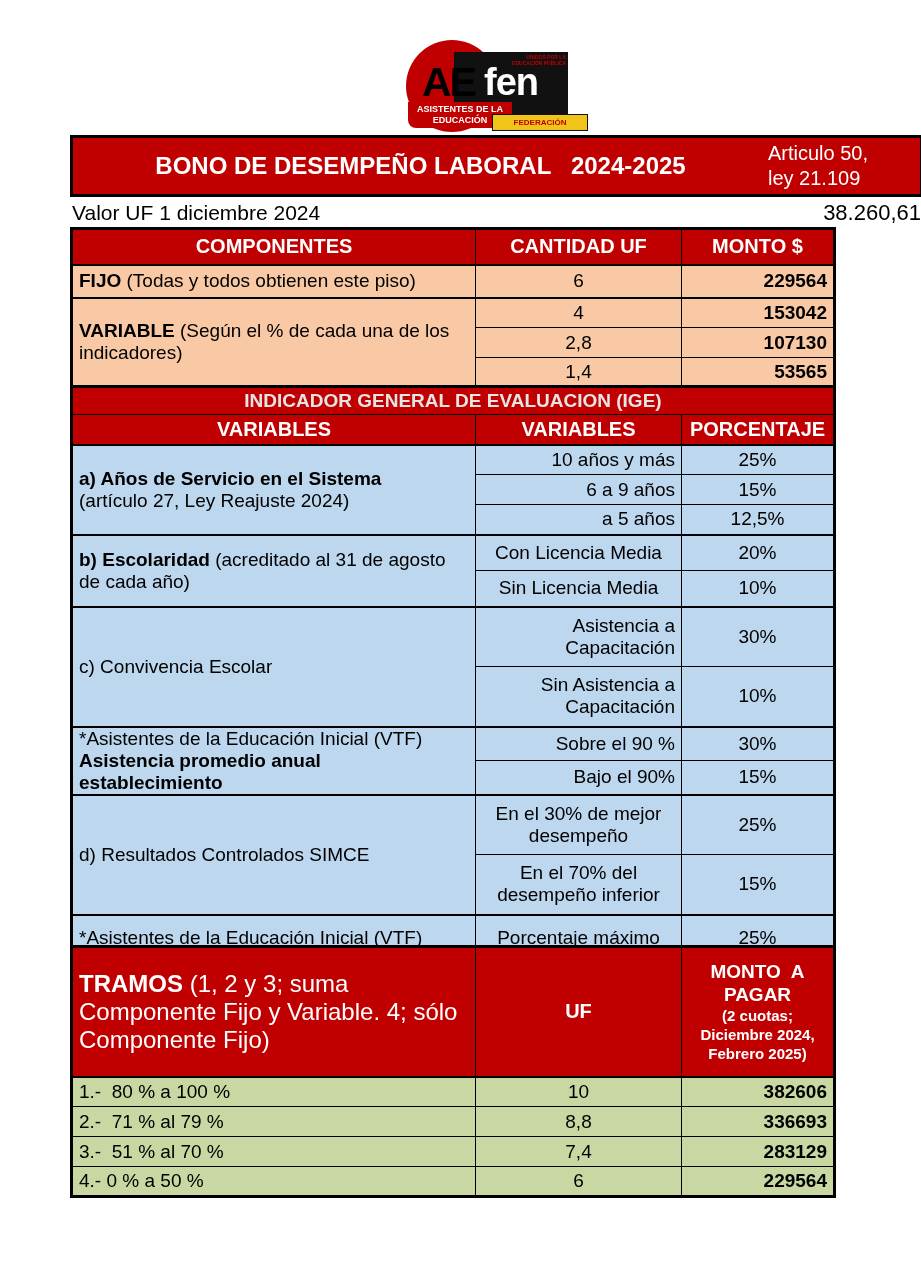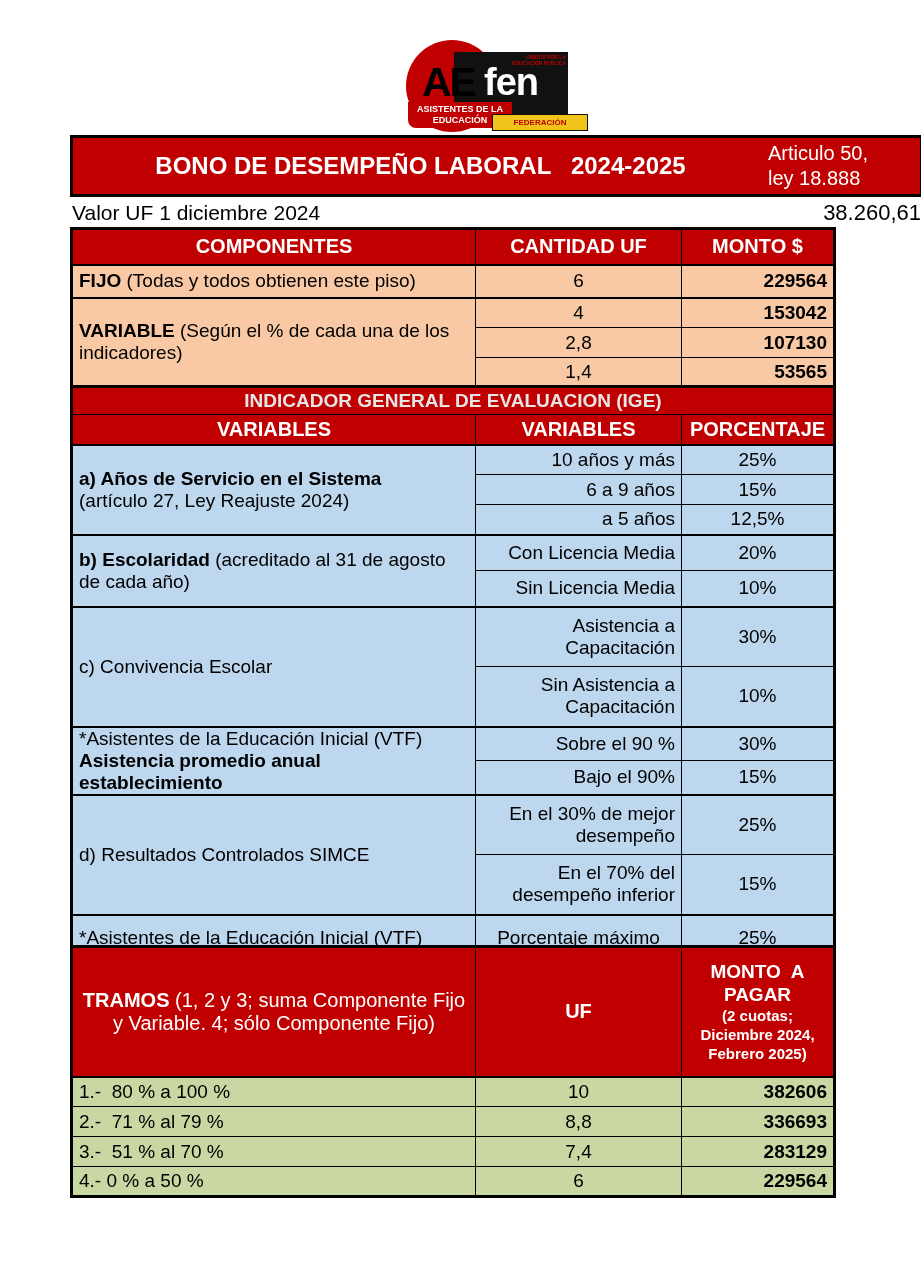--- a/index.html
+++ b/index.html
@@ -33,35 +33,35 @@
 
   
   table.tbl{border-collapse:collapse;table-layout:fixed;width:763px;border:3px solid #000;}
   table.tbl td,table.tbl th{border:1.5px solid #000;padding:0 6px;font-size:19px;font-weight:normal;box-sizing:border-box;overflow:hidden;}
   table.tbl th{background:#C00000;color:#fff;font-weight:bold;font-size:20px;text-align:center;}
   tr.gsep td, tr.gsep th{border-top:2.5px solid #000;}
   .b{font-weight:bold;}
   .blk{display:block;}
   .ctr{text-align:center;}
   .rgt{text-align:right;}
-  .lft{text-align:right;margin-top:17px;}
+  .lft{text-align:center;margin-top:17px;}
   .pre{white-space:pre-wrap;}
 
   .componentes{position:absolute;left:70px;top:227px;}
   .componentes td{background:#F8C9A4;margin-top:15px;}
   .componentes .mon{font-weight:bold;text-align:right;}
 
   .ige{position:absolute;left:70px;top:385px;}
   .ige td{background:#BDD7EE;}
   .ige .tit{background:#C00000;color:#e5e5e5;font-weight:bold;font-size:19px;text-align:center;}
   .ige td.pct{text-align:center;}
 
   .tramos{position:absolute;left:70px;top:945px;}
   .tramos td{background:#C9D8A2;}
-  .tramos th.lbl-th{text-align:center;font-size:20px;font-weight:normal;}
+  .tramos th.lbl-th{text-align:left;font-size:24px;font-weight:normal;}
   .tramos .monto-head{font-size:19px;line-height:23px;}
   .tramos .monto-sub{font-size:15px;font-weight:bold;line-height:19px;}
   .tramos .mon{font-weight:bold;text-align:right;}
 
   tr.h28{height:28px;} tr.h29{height:36px;} tr.h30{height:30px;}
   tr.h33{height:33px;} tr.h48{height:48px;} tr.h60{height:60px;} tr.h130{height:130px;}
 </style>
 </head>
 <body>
 
@@ -74,21 +74,21 @@
     <div class="acro">AE</div>
     <div class="fen">fen</div>
     <div class="leftband">ASISTENTES DE LA EDUCACIÓN</div>
     <div class="yellowband">FEDERACIÓN NACIONAL</div>
   </div>
 
   <div class="section titlebar">
     <div class="main-title pre">BONO DE DESEMPEÑO LABORAL   2024-2025</div>
     <div class="law">
       <span class="blk">Articulo 50,</span>
-      <span class="blk">ley 18.888</span>
+      <span class="blk">ley 21.109</span>
     </div>
   </div>
 
   <div class="section ufrow">
     <span class="lbl">Valor UF 1 diciembre 2024</span>
     <span class="val">38.260,61</span>
   </div>
 
   <table class="tbl componentes">
     <colgroup>

